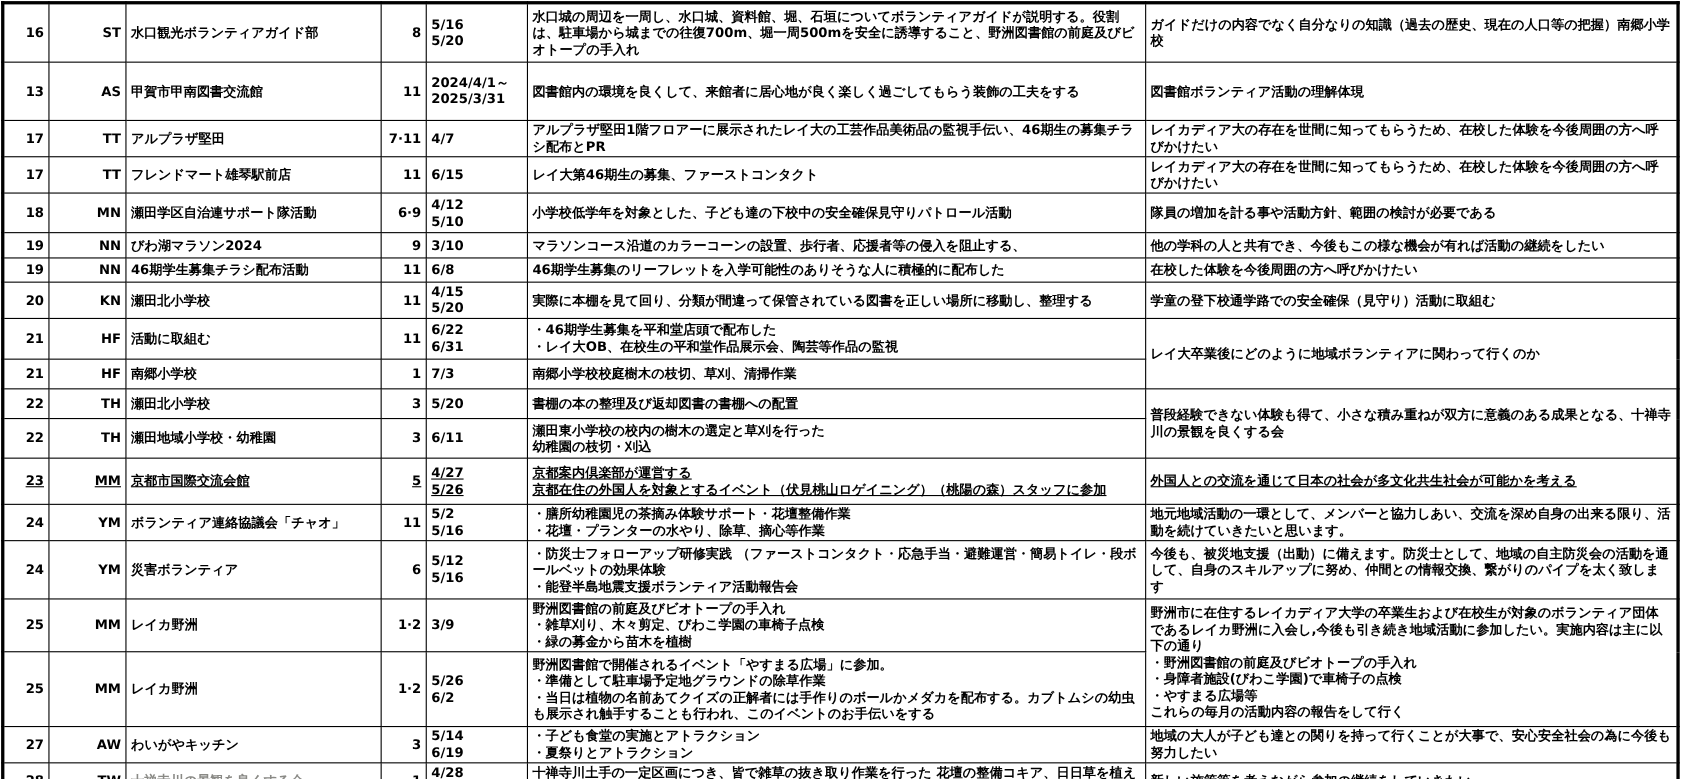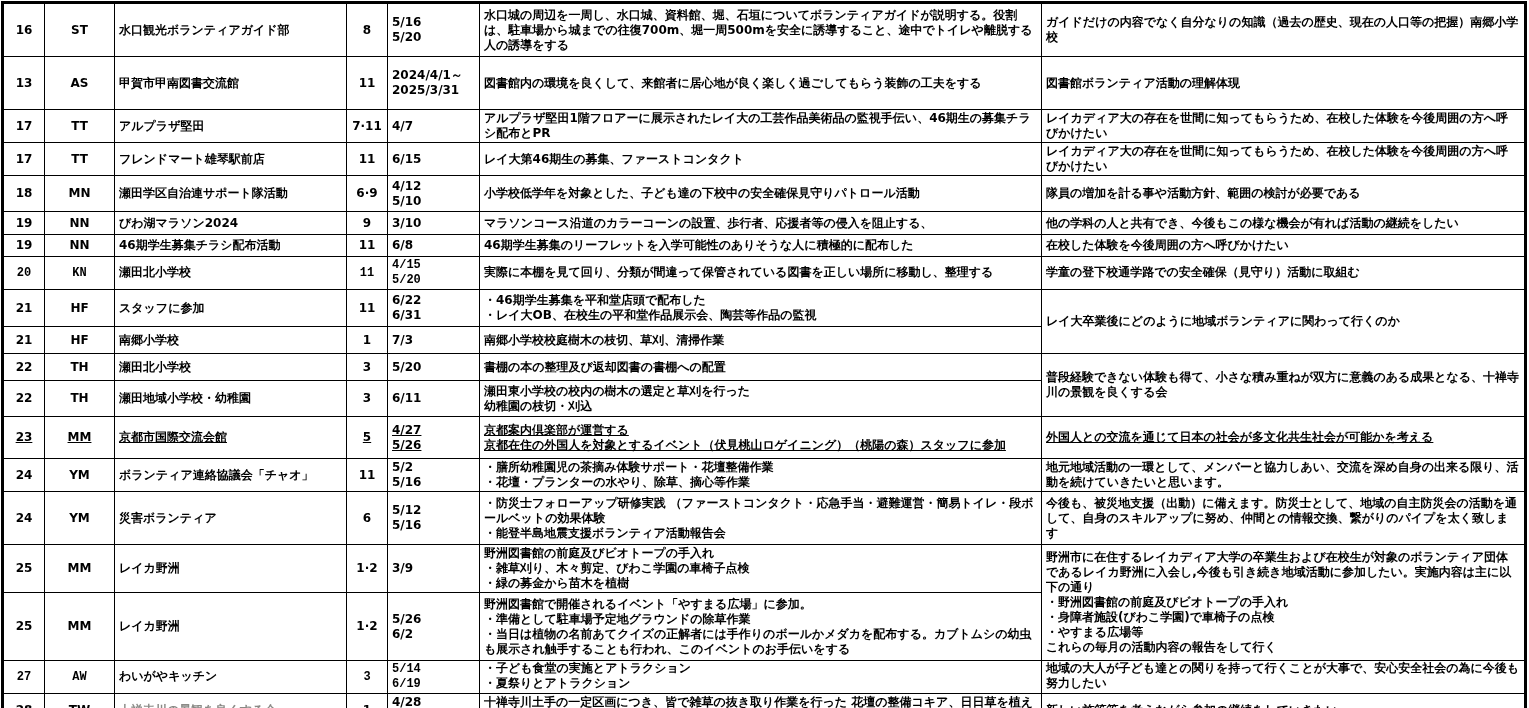--- a/index.html
+++ b/index.html
@@ -26,21 +26,21 @@
     line-height: 1.25;
   }
   table.activity td {
     border: 1px solid #000;
     padding: 1px 4px;
     vertical-align: middle;
     overflow: hidden;
     white-space: pre-wrap;
     word-break: break-all;
   }
-  td.c-id, td.c-code, td.c-months { text-align: center; }
+  td.c-id, td.c-code, td.c-months { text-align: right; }
   td.c-org, td.c-dates, td.c-description, td.c-comment { text-align: left; }
   td.muted { color: #8a8a86; }
 </style>
 </head>
 <body>
 
 <div class="sheet">
   <table class="activity">
     <colgroup>
       <col style="width:42px">
@@ -52,21 +52,21 @@
       <col style="width:484px">
     </colgroup>
     <tbody>
         <tr style="height: 54px;">
           <td class="c-id">16</td>
           <td class="c-code">ST</td>
           <td class="c-org">水口観光ボランティアガイド部</td>
           <td class="c-months">8</td>
           <td class="c-dates">5/16
 5/20</td>
-          <td class="c-description">水口城の周辺を一周し、水口城、資料館、堀、石垣についてボランティアガイドが説明する。役割は、駐車場から城までの往復700m、堀一周500mを安全に誘導すること、途中でトイレや離脱する人の誘導をする</td>
+          <td class="c-description">水口城の周辺を一周し、水口城、資料館、堀、石垣についてボランティアガイドが説明する。役割は、駐車場から城までの往復700m、堀一周500mを安全に誘導すること、野洲図書館の前庭及びビオトープの手入れ</td>
           <td class="c-comment">ガイドだけの内容でなく自分なりの知識（過去の歴史、現在の人口等の把握）南郷小学校</td>
         </tr>
         <tr style="height: 53px;">
           <td class="c-id">13</td>
           <td class="c-code">AS</td>
           <td class="c-org">甲賀市甲南図書交流館</td>
           <td class="c-months">11</td>
           <td class="c-dates">2024/4/1～
 2025/3/31</td>
           <td class="c-description">図書館内の環境を良くして、来館者に居心地が良く楽しく過ごしてもらう装飾の工夫をする</td>
@@ -111,34 +111,34 @@
         </tr>
         <tr style="height: 22px;">
           <td class="c-id">19</td>
           <td class="c-code">NN</td>
           <td class="c-org">46期学生募集チラシ配布活動</td>
           <td class="c-months">11</td>
           <td class="c-dates">6/8</td>
           <td class="c-description">46期学生募集のリーフレットを入学可能性のありそうな人に積極的に配布した</td>
           <td class="c-comment">在校した体験を今後周囲の方へ呼びかけたい</td>
         </tr>
-        <tr style="height: 31px; font-family: Liberation Mono, monospace;">
+        <tr style="height: 31px;">
           <td class="c-id">20</td>
           <td class="c-code">KN</td>
           <td class="c-org">瀬田北小学校</td>
           <td class="c-months">11</td>
           <td class="c-dates">4/15
 5/20</td>
           <td class="c-description">実際に本棚を見て回り、分類が間違って保管されている図書を正しい場所に移動し、整理する</td>
           <td class="c-comment">学童の登下校通学路での安全確保（見守り）活動に取組む</td>
         </tr>
         <tr style="height: 37px;">
           <td class="c-id">21</td>
           <td class="c-code">HF</td>
-          <td class="c-org">スタッフに参加</td>
+          <td class="c-org">活動に取組む</td>
           <td class="c-months">11</td>
           <td class="c-dates">6/22
 6/31</td>
           <td class="c-description">・46期学生募集を平和堂店頭で配布した
 ・レイ大OB、在校生の平和堂作品展示会、陶芸等作品の監視</td>
           <td class="c-comment" rowspan="2">レイ大卒業後にどのように地域ボランティアに関わって行くのか</td>
         </tr>
         <tr style="height: 27px;">
           <td class="c-id">21</td>
           <td class="c-code">HF</td>
@@ -217,21 +217,21 @@
           <td class="c-id">25</td>
           <td class="c-code">MM</td>
           <td class="c-org">レイカ野洲</td>
           <td class="c-months">1·2</td>
           <td class="c-dates">5/26
 6/2</td>
           <td class="c-description">野洲図書館で開催されるイベント「やすまる広場」に参加。
 ・準備として駐車場予定地グラウンドの除草作業
 ・当日は植物の名前あてクイズの正解者には手作りのボールかメダカを配布する。カブトムシの幼虫も展示され触手することも行われ、このイベントのお手伝いをする</td>
         </tr>
-        <tr style="height: 28px; font-family: Liberation Mono, monospace;">
+        <tr style="height: 28px;">
           <td class="c-id">27</td>
           <td class="c-code">AW</td>
           <td class="c-org">わいがやキッチン</td>
           <td class="c-months">3</td>
           <td class="c-dates">5/14
 6/19</td>
           <td class="c-description">・子ども食堂の実施とアトラクション
 ・夏祭りとアトラクション</td>
           <td class="c-comment">地域の大人が子ども達との関りを持って行くことが大事で、安心安全社会の為に今後も努力したい</td>
         </tr>

